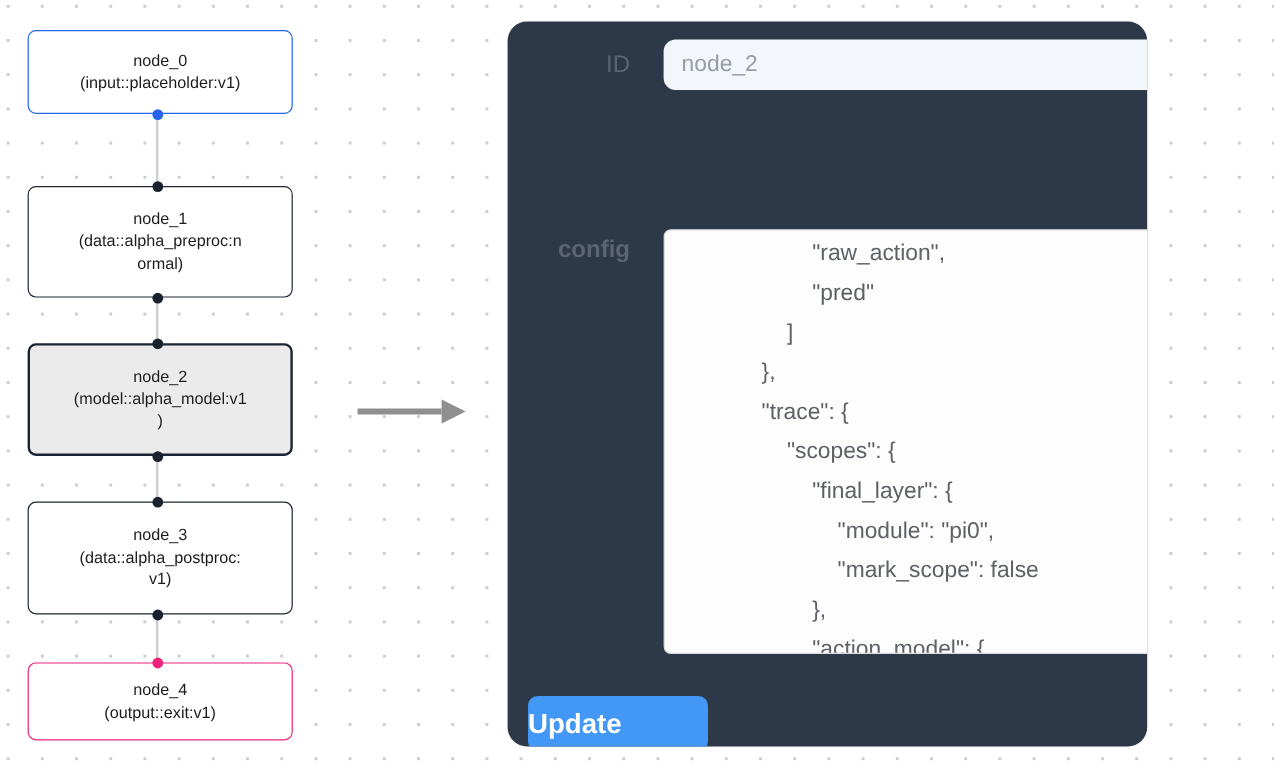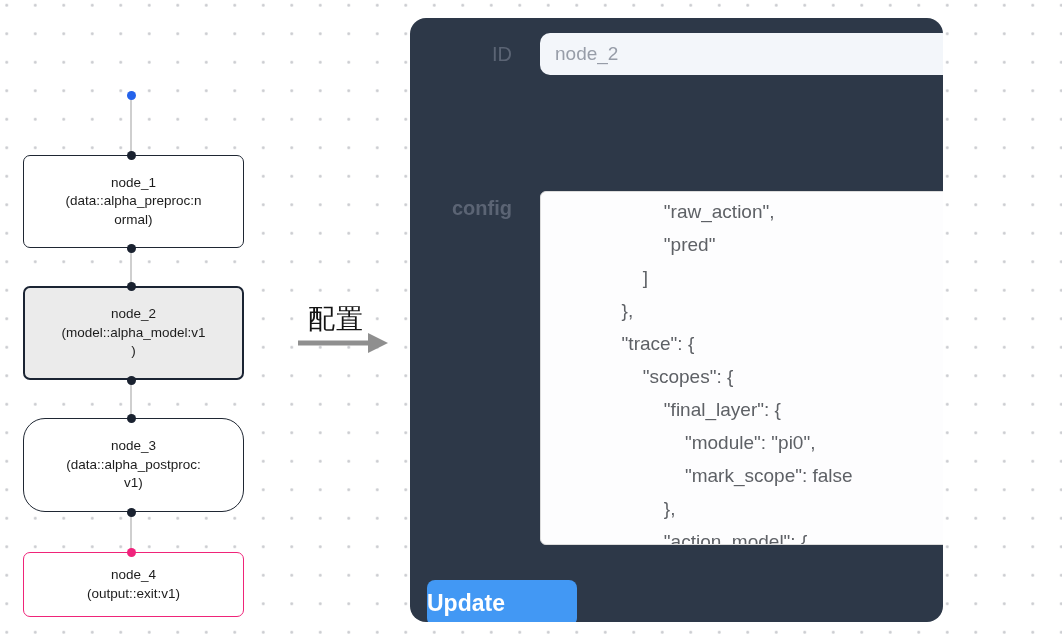--- a/index.html
+++ b/index.html
@@ -24,21 +24,21 @@
   .node {
     position:absolute; left:23px; width:221px;
     background:#ffffff; border:1.5px solid #1f2733; border-radius:7px;
     display:flex; align-items:center; justify-content:center;
     text-align:center; font-size:13.5px; line-height:18.5px; color:#1c1c1c;
     white-space:pre-line;
   }
   .node.n0 { top:25px;  height:70px; border-color:#2563eb; }
   .node.n1 { top:155px; height:93px; }
   .node.n2 { top:286px; height:94px; background:#ebebeb; border-width:2.5px; border-color:#1b2433; }
-  .node.n3 { top:418px; height:94px;border-radius:22px; }
+  .node.n3 { top:418px; height:94px; }
   .node.n4 { top:552px; height:65px; border-color:#ef2479; }
 
   .port {
     position:absolute; width:9px; height:9px; border-radius:50%;
     background:#1a2230; margin-left:-4.5px; margin-top:-4.5px; left:131px;
   }
   .port.blue { background:#2563eb; }
   .port.pink { background:#f0237c; }
   .port.p-n0-out { top:95px; }
   .port.p-n1-in  { top:155px; } .port.p-n1-out { top:248px; }
@@ -48,21 +48,21 @@
 
   .config-arrow-label {
     position:absolute; left:294px; top:301px; width:84px;
     text-align:center; font-size:27px; font-weight:500; color:#141414;
     letter-spacing:1px;
   }
   .config-arrow-svg { position:absolute; left:296px; top:331px; }
 
   
   .panel {
-    position:absolute; left:410px; top:18px; width:533px; height:604px;
+    position:absolute; left:423px; top:18px; width:533px; height:604px;
     background:#2d3848; border-radius:16px; overflow:hidden;
   }
   .panel-label {
     position:absolute; left:20px; width:82px; text-align:right;
     color:#5b6474; font-size:20px;
   }
   .lbl-id     { top:15px;  height:42px; line-height:42px; }
   .lbl-type   { top:94px;  height:42px; line-height:42px; }
   .lbl-config { top:178px; height:24px; line-height:24px;font-weight:bold; }
 
@@ -106,20 +106,22 @@
 </head>
 <body>
 
 <div class="page">
 
   <div class="edge e0"></div>
   <div class="edge e1"></div>
   <div class="edge e2"></div>
   <div class="edge e3"></div>
 
+  <div class="node n0">node_0
+(input::placeholder:v1)</div>
   <div class="node n1">node_1
 (data::alpha_preproc:n
 ormal)</div>
   <div class="node n2">node_2
 (model::alpha_model:v1
 )</div>
   <div class="node n3">node_3
 (data::alpha_postproc:
 v1)</div>
   <div class="node n4">node_4
@@ -127,21 +129,20 @@
 
   <div class="port blue p-n0-out"></div>
   <div class="port p-n1-in"></div>
   <div class="port p-n1-out"></div>
   <div class="port p-n2-in"></div>
   <div class="port p-n2-out"></div>
   <div class="port p-n3-in"></div>
   <div class="port p-n3-out"></div>
   <div class="port pink p-n4-in"></div>
 
-  <div class="config-arrow-label">配置</div>
   <svg class="config-arrow-svg" width="94" height="24" viewBox="0 0 94 24">
     <line x1="2" y1="12" x2="72" y2="12" stroke="#8f8f8f" stroke-width="5"></line>
     <polygon points="72,2 92,12 72,22" fill="#8f8f8f"></polygon>
   </svg>
 
   <div class="panel">
 
     <div class="panel-label lbl-id">ID</div>
     <input class="panel-input inp-id" type="text" value="node_2" style="">
 

